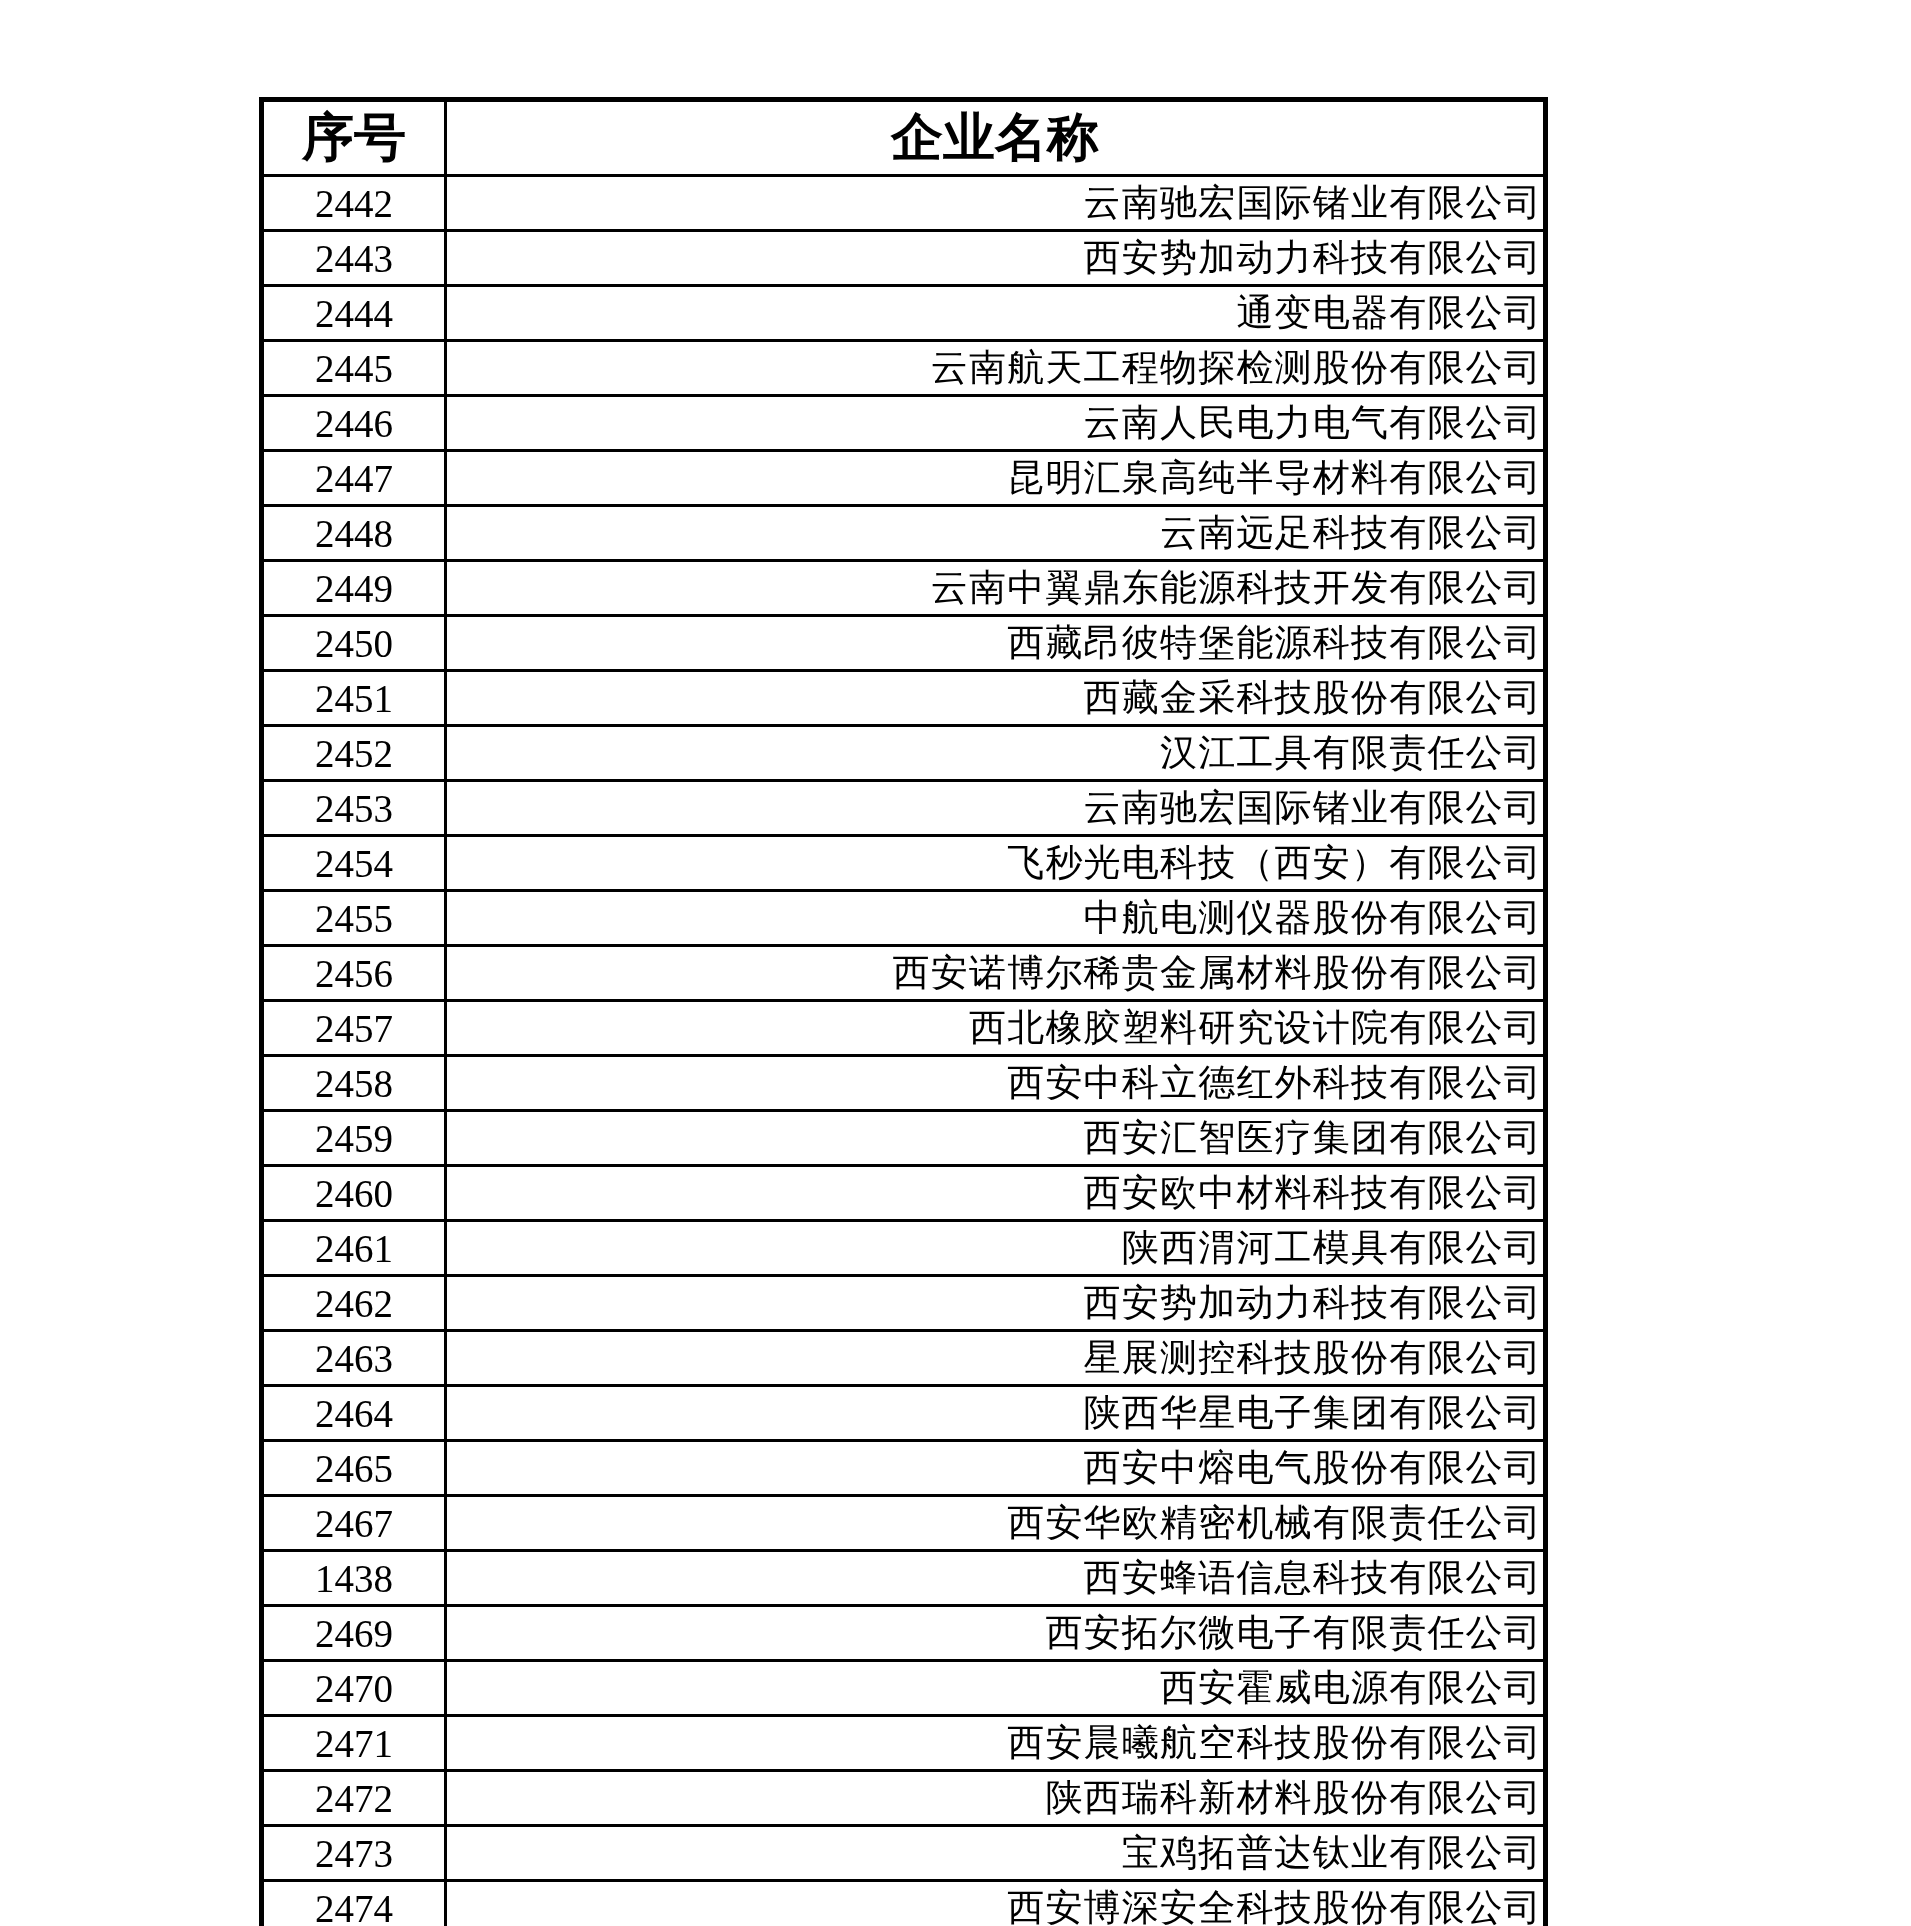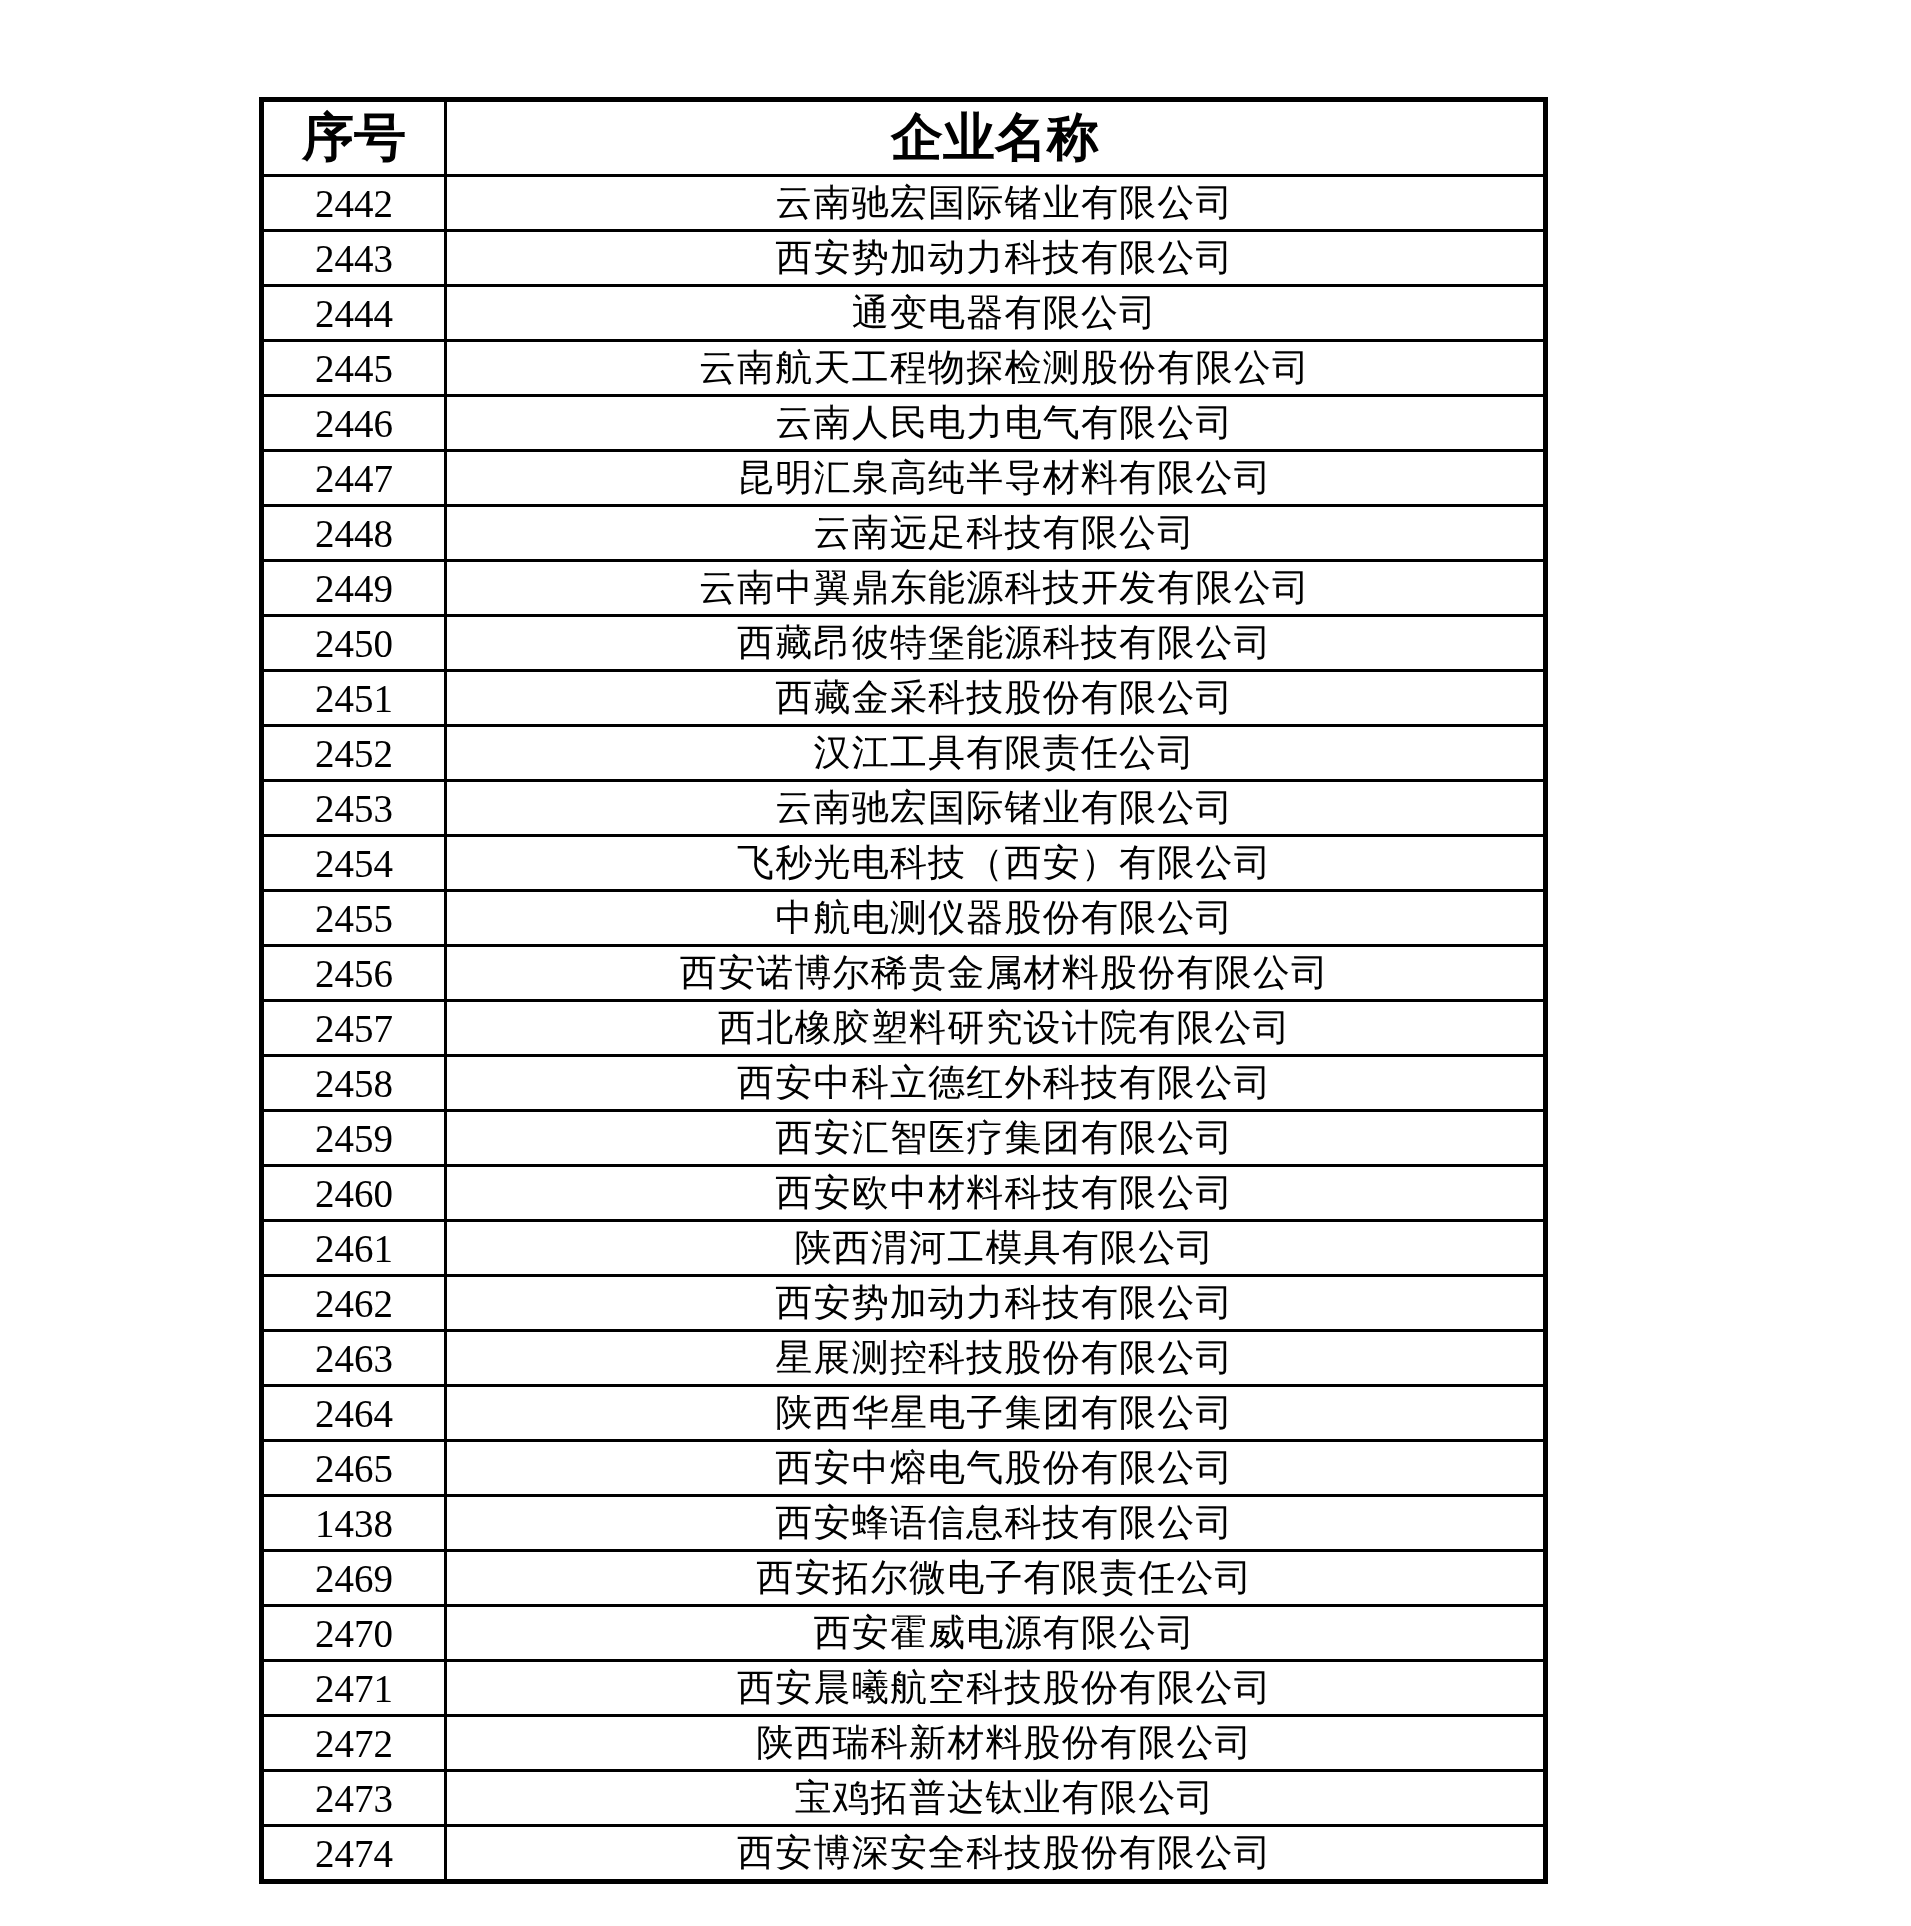--- a/index.html
+++ b/index.html
@@ -42,21 +42,21 @@
     font-weight: bold;
     text-align: center;
   }
   td.num {
     font-size: 39px;
     text-align: center;
     margin-top: 36px;
   }
   td.name {
     font-size: 37px;
-    text-align: center;
+    text-align: right;
     padding-left: 20px;
     letter-spacing: 1.2px;
   }
 </style>
 </head>
 <body>
 
 <div class="sheet">
 
   <table class="company-table">
@@ -161,20 +161,24 @@
         </tr>
         <tr>
           <td class="num">2464</td>
           <td class="name">陕西华星电子集团有限公司</td>
         </tr>
         <tr>
           <td class="num">2465</td>
           <td class="name">西安中熔电气股份有限公司</td>
         </tr>
         <tr>
+          <td class="num">2467</td>
+          <td class="name">西安华欧精密机械有限责任公司</td>
+        </tr>
+        <tr>
           <td class="num">1438</td>
           <td class="name">西安蜂语信息科技有限公司</td>
         </tr>
         <tr>
           <td class="num">2469</td>
           <td class="name">西安拓尔微电子有限责任公司</td>
         </tr>
         <tr>
           <td class="num">2470</td>
           <td class="name">西安霍威电源有限公司</td>

